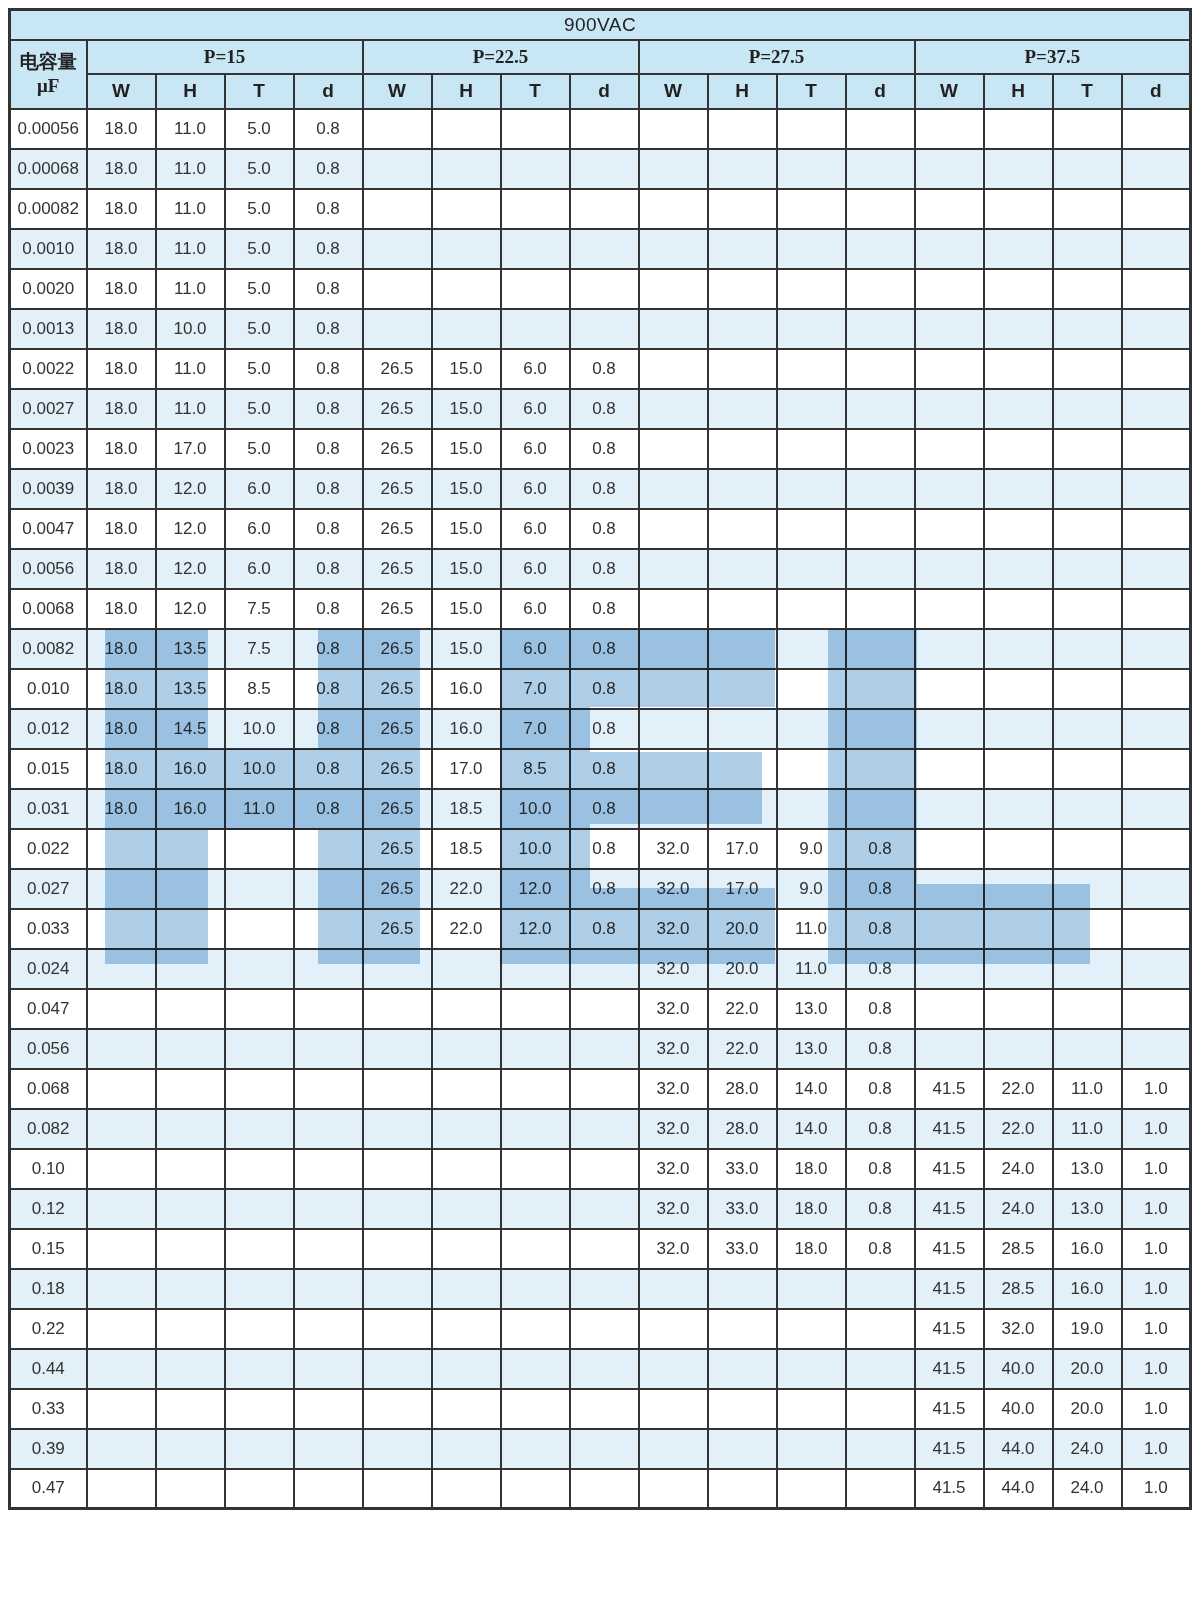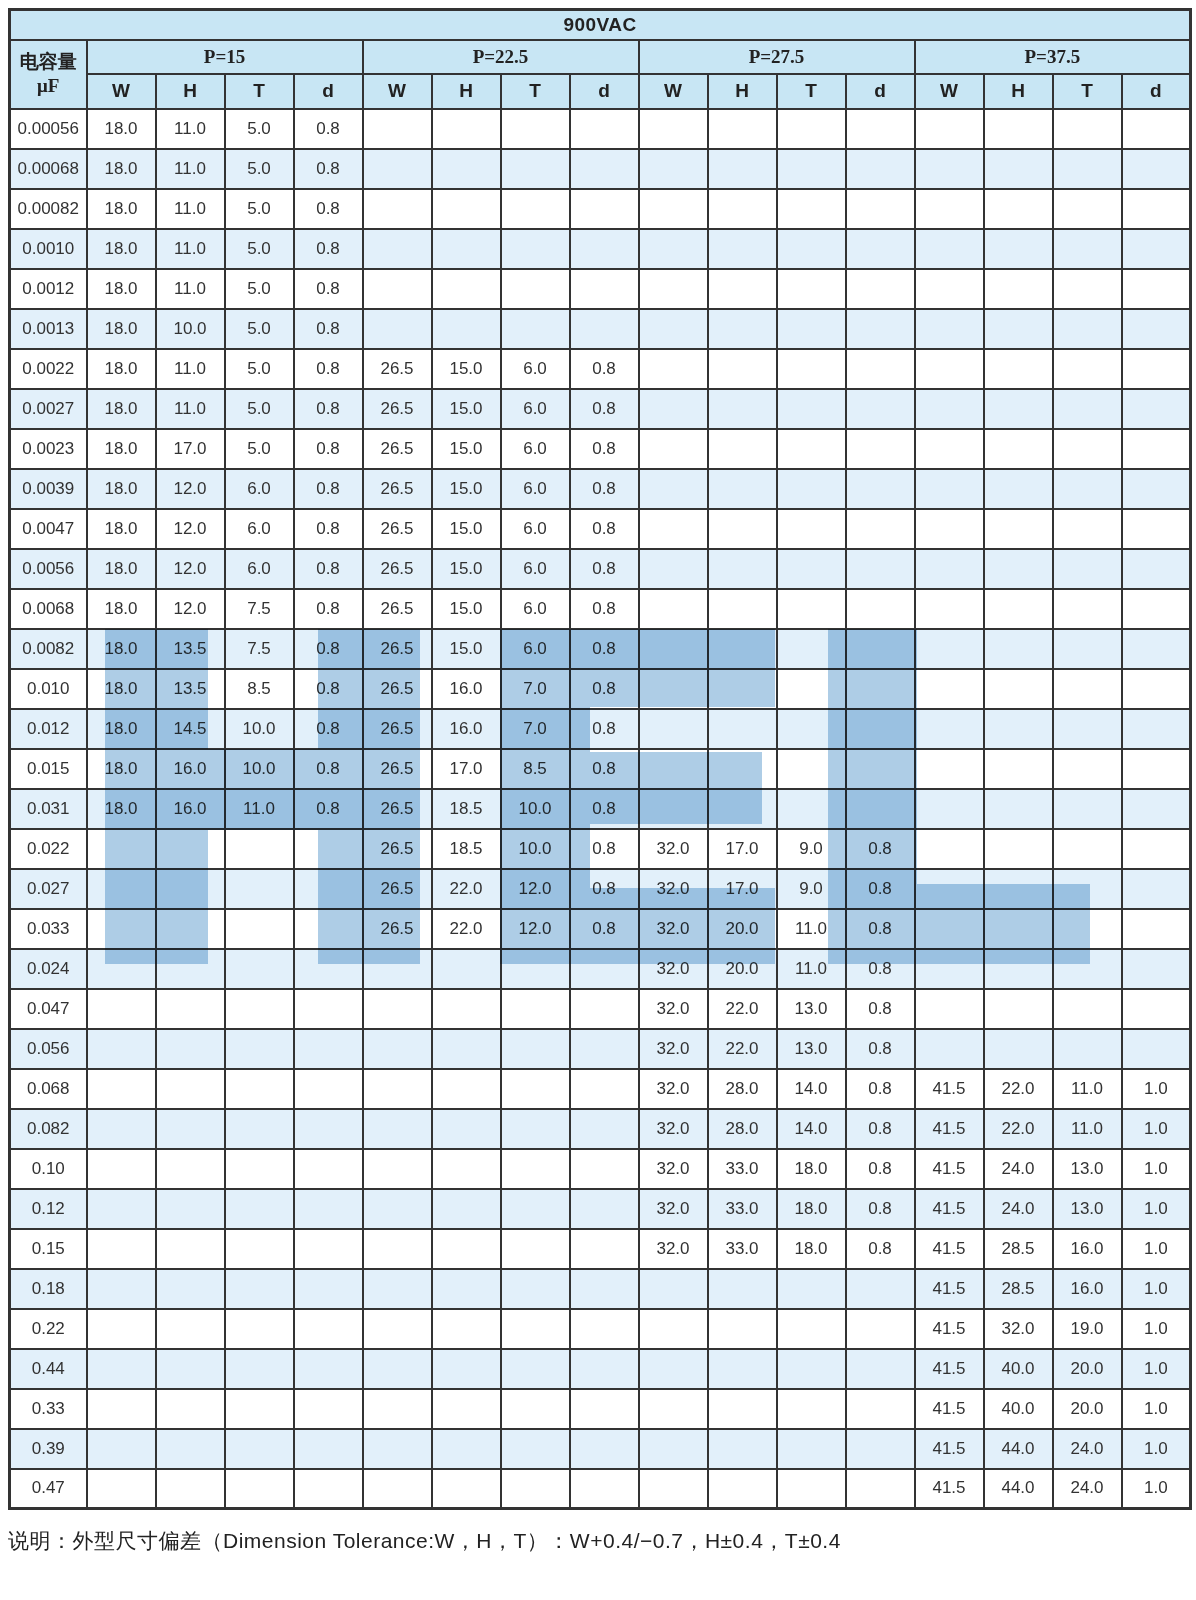--- a/index.html
+++ b/index.html
@@ -29,21 +29,21 @@
     border:2px solid var(--border);
     text-align:center;
     vertical-align:middle;
     overflow:hidden;
     white-space:nowrap;
   }
   table.spec{border:3px solid var(--border);}
   tr.title-row th{
     height:30px;
     background:var(--header-bg);
-    font-size:19px;font-weight:bold;color:#222;
+    font-size:19px;font-weight:normal;color:#222;
     letter-spacing:0.5px;
   }
   tr.group-row th{
     height:34px;
     background:var(--header-bg);
     font-size:19px;font-weight:bold;color:#222;font-family:Liberation Serif, serif;
   }
   tr.sub-row th{
     height:35px;
     background:var(--header-bg);
@@ -207,21 +207,21 @@
           <td></td>
           <td></td>
           <td></td>
           <td></td>
           <td></td>
           <td></td>
           <td></td>
           <td></td>
         </tr>
         <tr>
-          <td class="cap-cell">0.0012</td>
+          <td class="cap-cell">0.0020</td>
           <td>18.0</td>
           <td>11.0</td>
           <td>5.0</td>
           <td>0.8</td>
           <td></td>
           <td></td>
           <td></td>
           <td></td>
           <td></td>
           <td></td>
@@ -814,16 +814,15 @@
     <div class="wm" style="left:500px;top:629px;width:90px;height:335px;"></div>
     <div class="wm" style="left:590px;top:629px;width:185px;height:78px;"></div>
     <div class="wm" style="left:590px;top:752px;width:172px;height:72px;"></div>
     <div class="wm" style="left:590px;top:888px;width:185px;height:76px;"></div>
 
     <div class="wm" style="left:828px;top:629px;width:89px;height:335px;"></div>
     <div class="wm" style="left:917px;top:884px;width:173px;height:80px;"></div>
   </div>
 
   <div class="notes">
-    <div class="line1">说明：外型尺寸偏差（Dimension Tolerance:W，H，T）：W+0.4/−0.7，H±0.4，T±0.4</div>
   </div>
 
 </div>
 
 </body></html>

